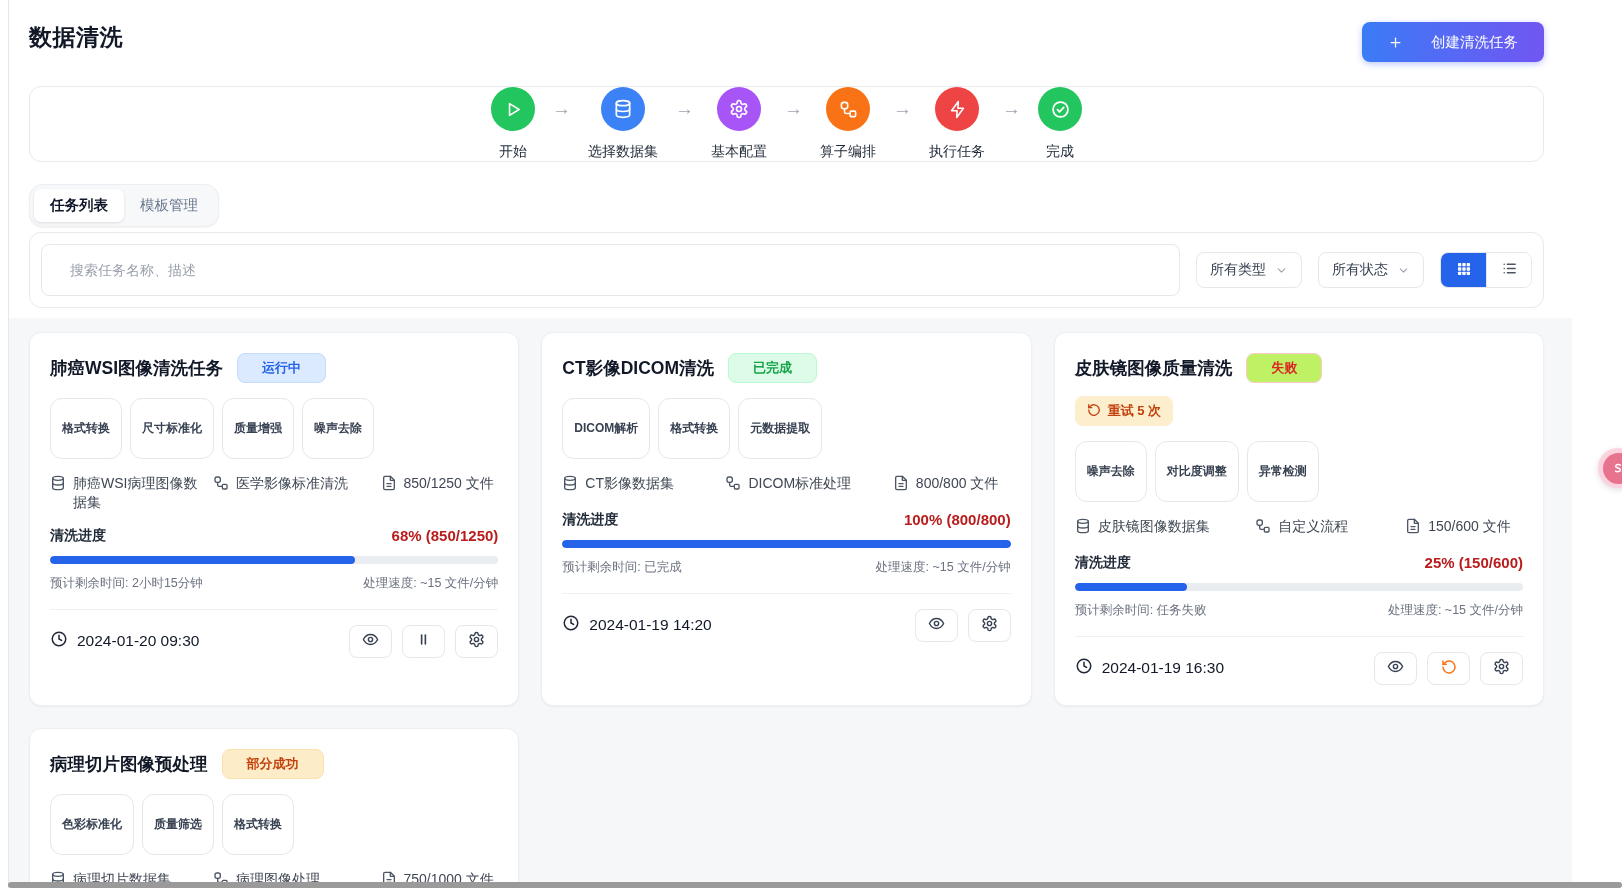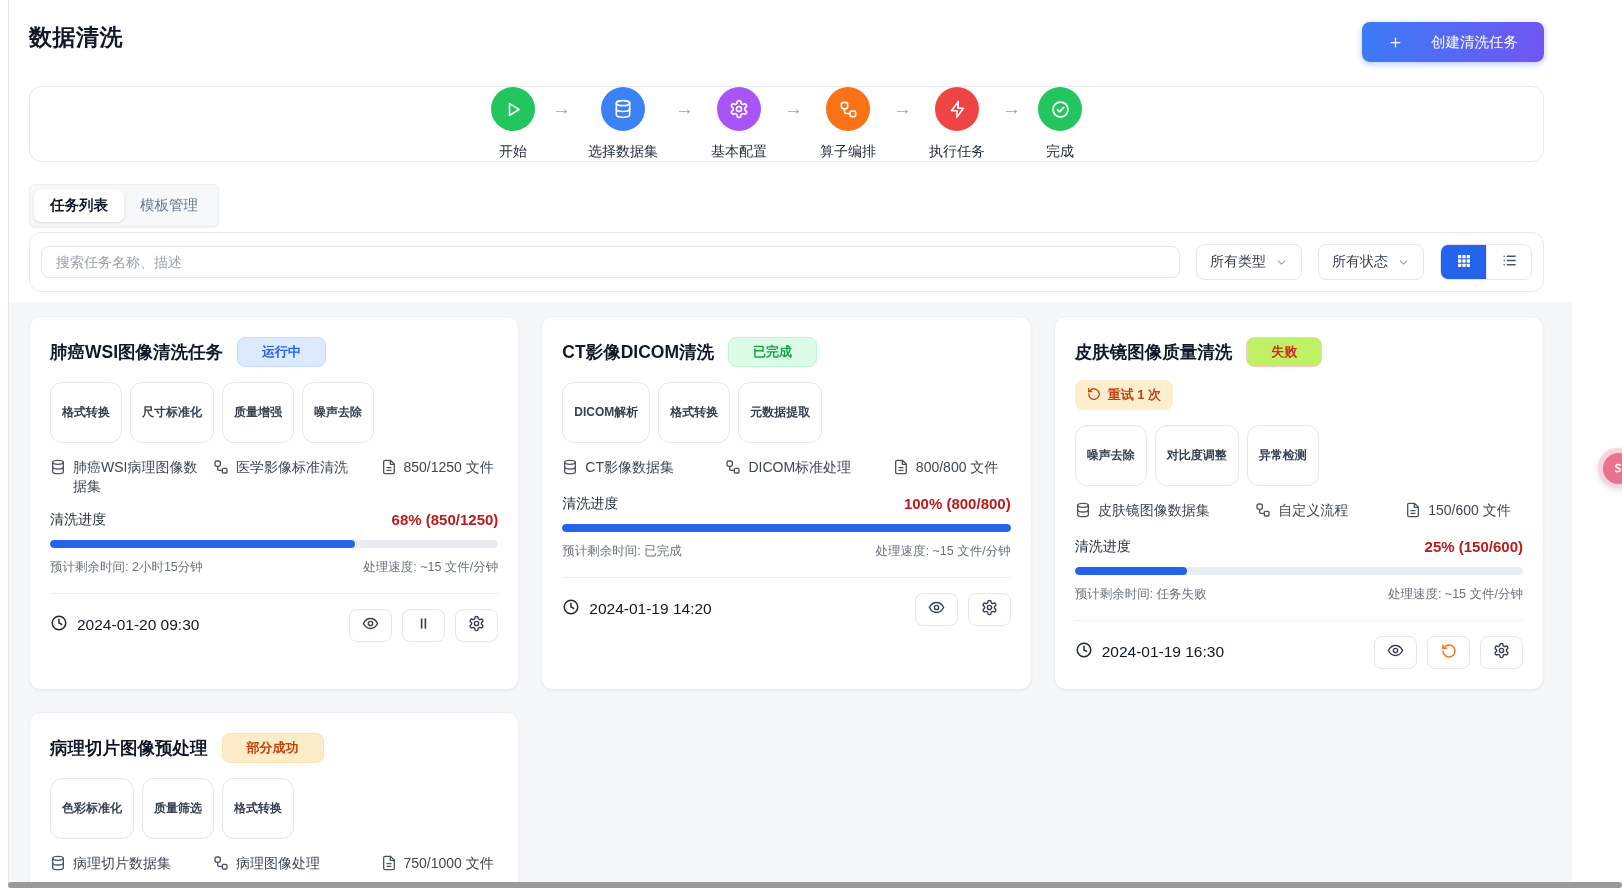--- a/index.html
+++ b/index.html
@@ -20,28 +20,28 @@
   .workflow-panel { margin:10px 78px 0 20px; border:1px solid #e8eaee; border-radius:12px; background:#fff;
     height:118px; display:flex; align-items:center; justify-content:center; }
   .wf-steps { display:flex; align-items:flex-start; }
   .wf-step { display:flex; flex-direction:column; align-items:center; }
   .wf-circle { width:44px; height:44px; border-radius:50%; display:flex; align-items:center; justify-content:center; color:#fff; }
   .wf-label { margin-top:12px; font-size:14px; color:#1f2937; font-weight:500; white-space:nowrap; }
   .wf-arrow { color:#9ca3af; font-size:19px; margin:0 17px; padding-top:11px; }
 
   
   .tabs-row { margin:22px 78px 0 20px; }
-  .tabs { display:inline-flex; background:#f7f8fa; border:1px solid #eceef2; border-radius:6px; padding:4px; box-shadow:0 1px 2px rgba(16,24,40,.05);text-align:center; }
+  .tabs { display:inline-flex; background:#f7f8fa; border:1px solid #eceef2; border-radius:14px; padding:4px; box-shadow:0 1px 2px rgba(16,24,40,.05);text-align:center; }
   .tab { padding:7px 16px; font-size:14.5px; border-radius:7px; cursor:pointer; white-space:nowrap; }
   .tab.active { background:#fff; color:#0f172a; font-weight:700; box-shadow:0 1px 3px rgba(16,24,40,.12); }
   .tab.inactive { color:#64748b; font-weight:500; }
 
   
   .toolbar-panel { margin:5px 78px 0 20px; background:#fff; border:1px solid #e8eaee; border-radius:12px; padding:11px; display:flex; gap:16px; align-items:center; }
-  .search-input { flex:1; height:32px; border:1px solid #e5e7eb; border-radius:8px; padding:0 14px; font-size:14px; color:#111827; font-family:inherit; outline:none; }
+  .search-input { flex:1; height:52px; border:1px solid #e5e7eb; border-radius:8px; padding:0 28px; font-size:14px; color:#111827; font-family:inherit; outline:none; }
   .search-input::placeholder { color:#9aa1ad; }
   .filter-btn { height:36px; padding:0 13px; border:1px solid #e5e7eb; border-radius:8px; background:#fff; display:flex; align-items:center; gap:9px;
     font-size:14px; color:#374151; cursor:pointer; font-family:inherit; white-space:nowrap; }
   .filter-btn .chev { color:#9ca3af; display:flex; }
   .view-toggle { display:flex; border:1px solid #e5e7eb; border-radius:8px; overflow:hidden; height:36px; }
   .view-btn { width:45px; display:flex; align-items:center; justify-content:center; background:#fff; border:none; cursor:pointer; color:#4b5563; }
   .view-btn.active { background:#2563eb; color:#fff; }
   .view-btn + .view-btn { border-left:1px solid #e5e7eb; }
 
   
@@ -58,21 +58,21 @@
   .retry-row { margin-top:13px; }
   .retry-badge { display:inline-flex; align-items:center; gap:7px; background:#fdeecd; color:#c2410c; font-size:13px; font-weight:700;
     border-radius:8px; padding:6px 12px; }
   .tags { display:flex; gap:8px; margin-top:15px; flex-wrap:wrap; }
   .tag { font-size:12px; font-weight:700; color:#374151; background:#fff; border:1px solid #e5e7eb; border-radius:12px; padding:21px 11px; white-space:nowrap; }
   .meta-row { display:flex; margin-top:15px; gap:6px; }
   .meta-item { display:flex; align-items:flex-start; gap:7px; font-size:14px; color:#3f4754; line-height:1.35; }
   .meta-item svg { flex:0 0 auto; margin-top:1px; color:#4b5563; }
   .meta-dataset { width:36%; } .meta-pipeline { width:37%; } .meta-files { width:27%; }
   .progress-head { display:flex; justify-content:space-between; align-items:center; margin-top:15px; }
-  .progress-label { font-size:14px; font-weight:400; color:#1f2937; }
+  .progress-label { font-size:14px; font-weight:700; color:#1f2937; }
   .progress-value { font-size:15px; font-weight:700; color:#b91c1c; }
   .progress-track { margin-top:11px; height:8px; background:#e9ecf0; border-radius:4px; overflow:hidden; }
   .progress-fill { height:100%; background:#2563eb; border-radius:4px; }
   .stats-row { display:flex; justify-content:space-between; margin-top:11px; font-size:12.5px; color:#6b7280; }
   .card-divider { border:none; border-top:1px solid #f0f1f4; margin-top:17px; }
   .card-foot { display:flex; justify-content:space-between; align-items:center; margin-top:15px; }
   .date-wrap { display:flex; align-items:center; gap:9px; font-size:15.5px; color:#111827; }
   .date-wrap svg { color:#1f2937; }
   .actions { display:flex; gap:10px; }
   .action-btn { width:43px; height:33px; border:1px solid #e5e7eb; border-radius:8px; background:#fff; display:flex; align-items:center; justify-content:center;
@@ -392,21 +392,21 @@
         <div class="card-head">
           <span class="card-title">皮肤镜图像质量清洗</span>
           <span class="status-badge status-failed">失败</span>
         </div>
         <div class="retry-row">
           <span class="retry-badge">
             <span><svg width="14" height="14" viewBox="0 0 24 24" fill="none" stroke="currentColor" stroke-width="2.2" stroke-linecap="round" stroke-linejoin="round">
                   <path d="M3 12a9 9 0 1 0 2.64-6.36L3 8"></path>
                   <path d="M3 3v5h5"></path>
                 </svg></span>
-            <span>重试 1 次</span>
+            <span>重试 5 次</span>
           </span>
         </div>
         <div class="tags">
           <span class="tag">噪声去除</span>
           <span class="tag">对比度调整</span>
           <span class="tag">异常检测</span>
         </div>
         <div class="meta-row">
           <div class="meta-item meta-dataset" style="width:40%">
             <span><svg width="16" height="16" viewBox="0 0 24 24" fill="none" stroke="currentColor" stroke-width="2" stroke-linecap="round">

